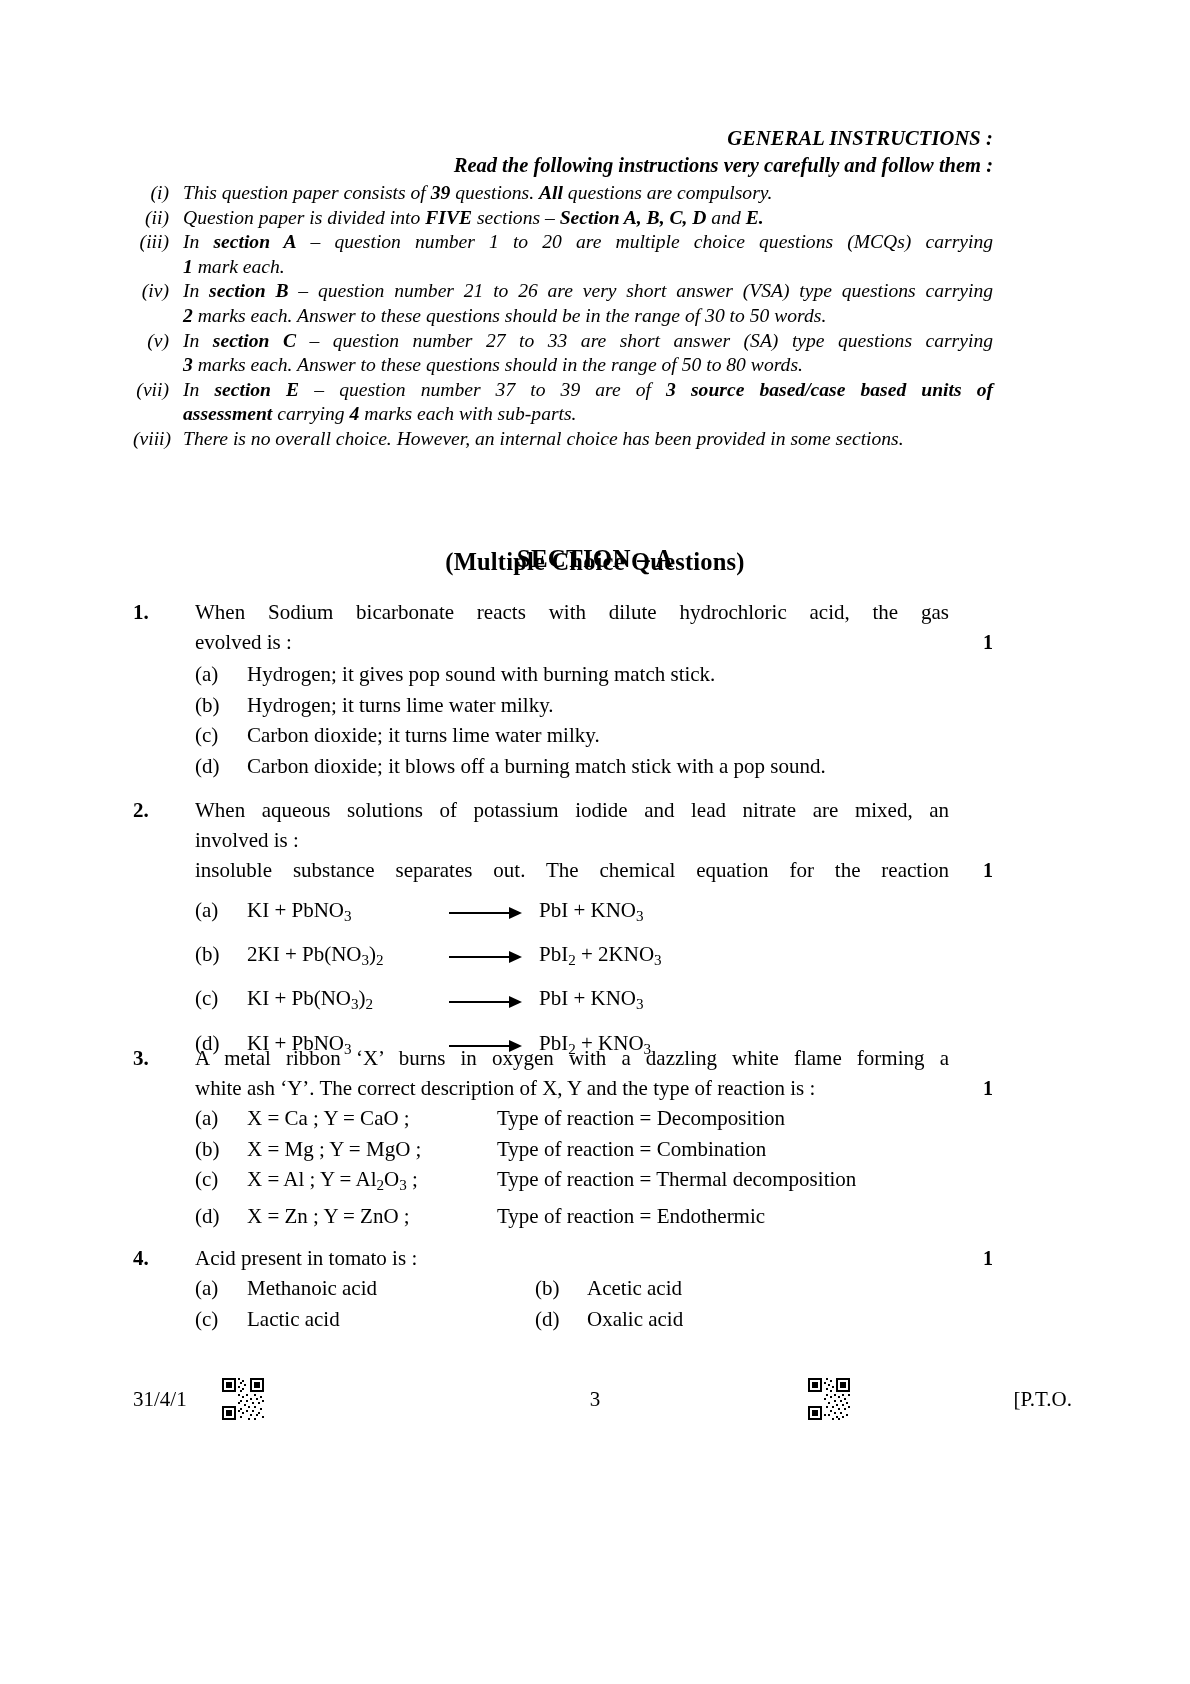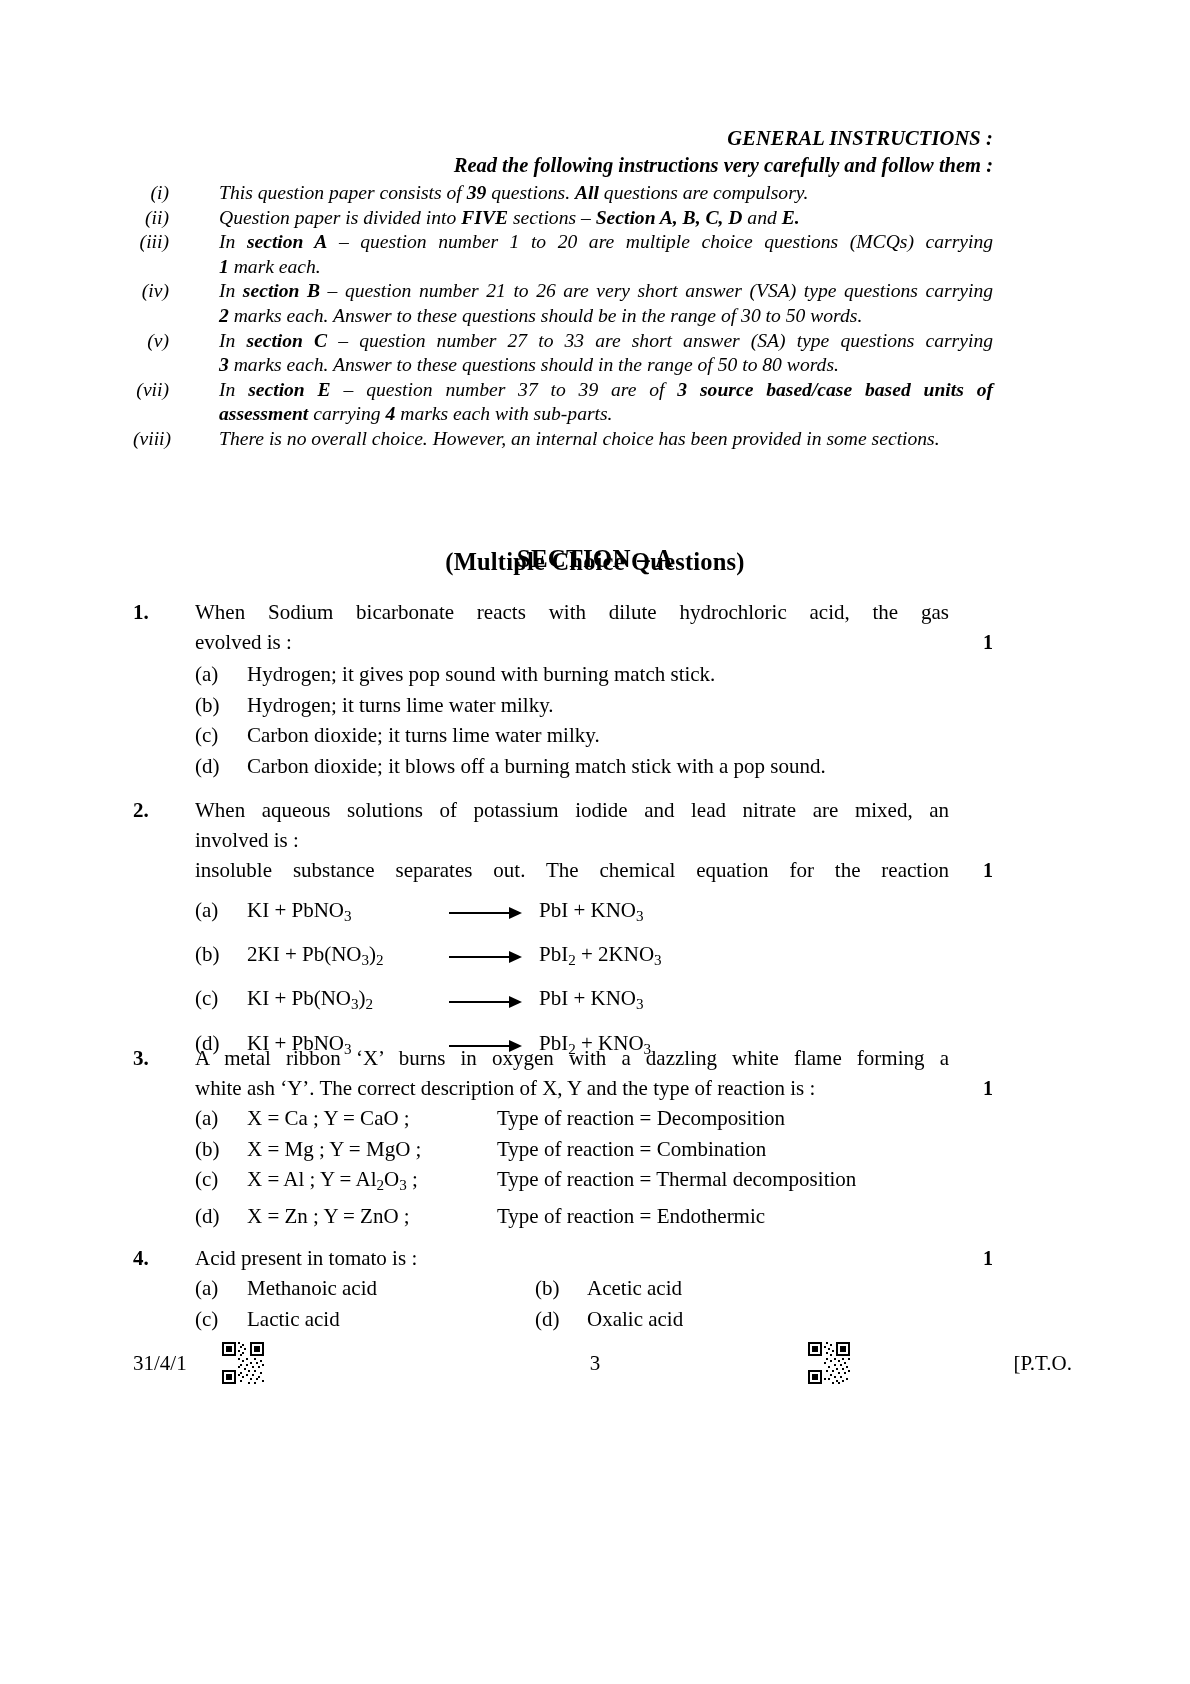--- a/index.html
+++ b/index.html
@@ -66,21 +66,20 @@
   .instr-body {
     flex: 1 1 auto;
     text-align: justify;
     text-justify: inter-word;
     font-style: italic;
   }
   .instr-body b { font-weight: bold; font-style: italic; }
   
   .instr-body > span.line {
     display: block;
-    margin-left: 36px;
   }
   .instr-body > span.line.just {
     text-align: justify;
     text-align-last: justify;
   }
 
   
   .section-head {
     position: absolute;
     left: 0;
@@ -211,21 +210,21 @@
     padding-left: 62px;
   }
   .opt3 .opt-label { width: 52px; flex: 0 0 52px; }
   .opt3 .opt-xy { width: 250px; flex: 0 0 250px; }
   .opt3 .opt-type { flex: 1 1 auto; }
 
   
   .footer {
     position: absolute;
     left: 0;
-    top: 1336px;
+    top: 1372px;
     width: 1190px;
     height: 80px;
   }
   .foot-code {
     position: absolute;
     left: 133px;
     top: 15px;
     font-size: 21px;
   }
   .foot-page {

